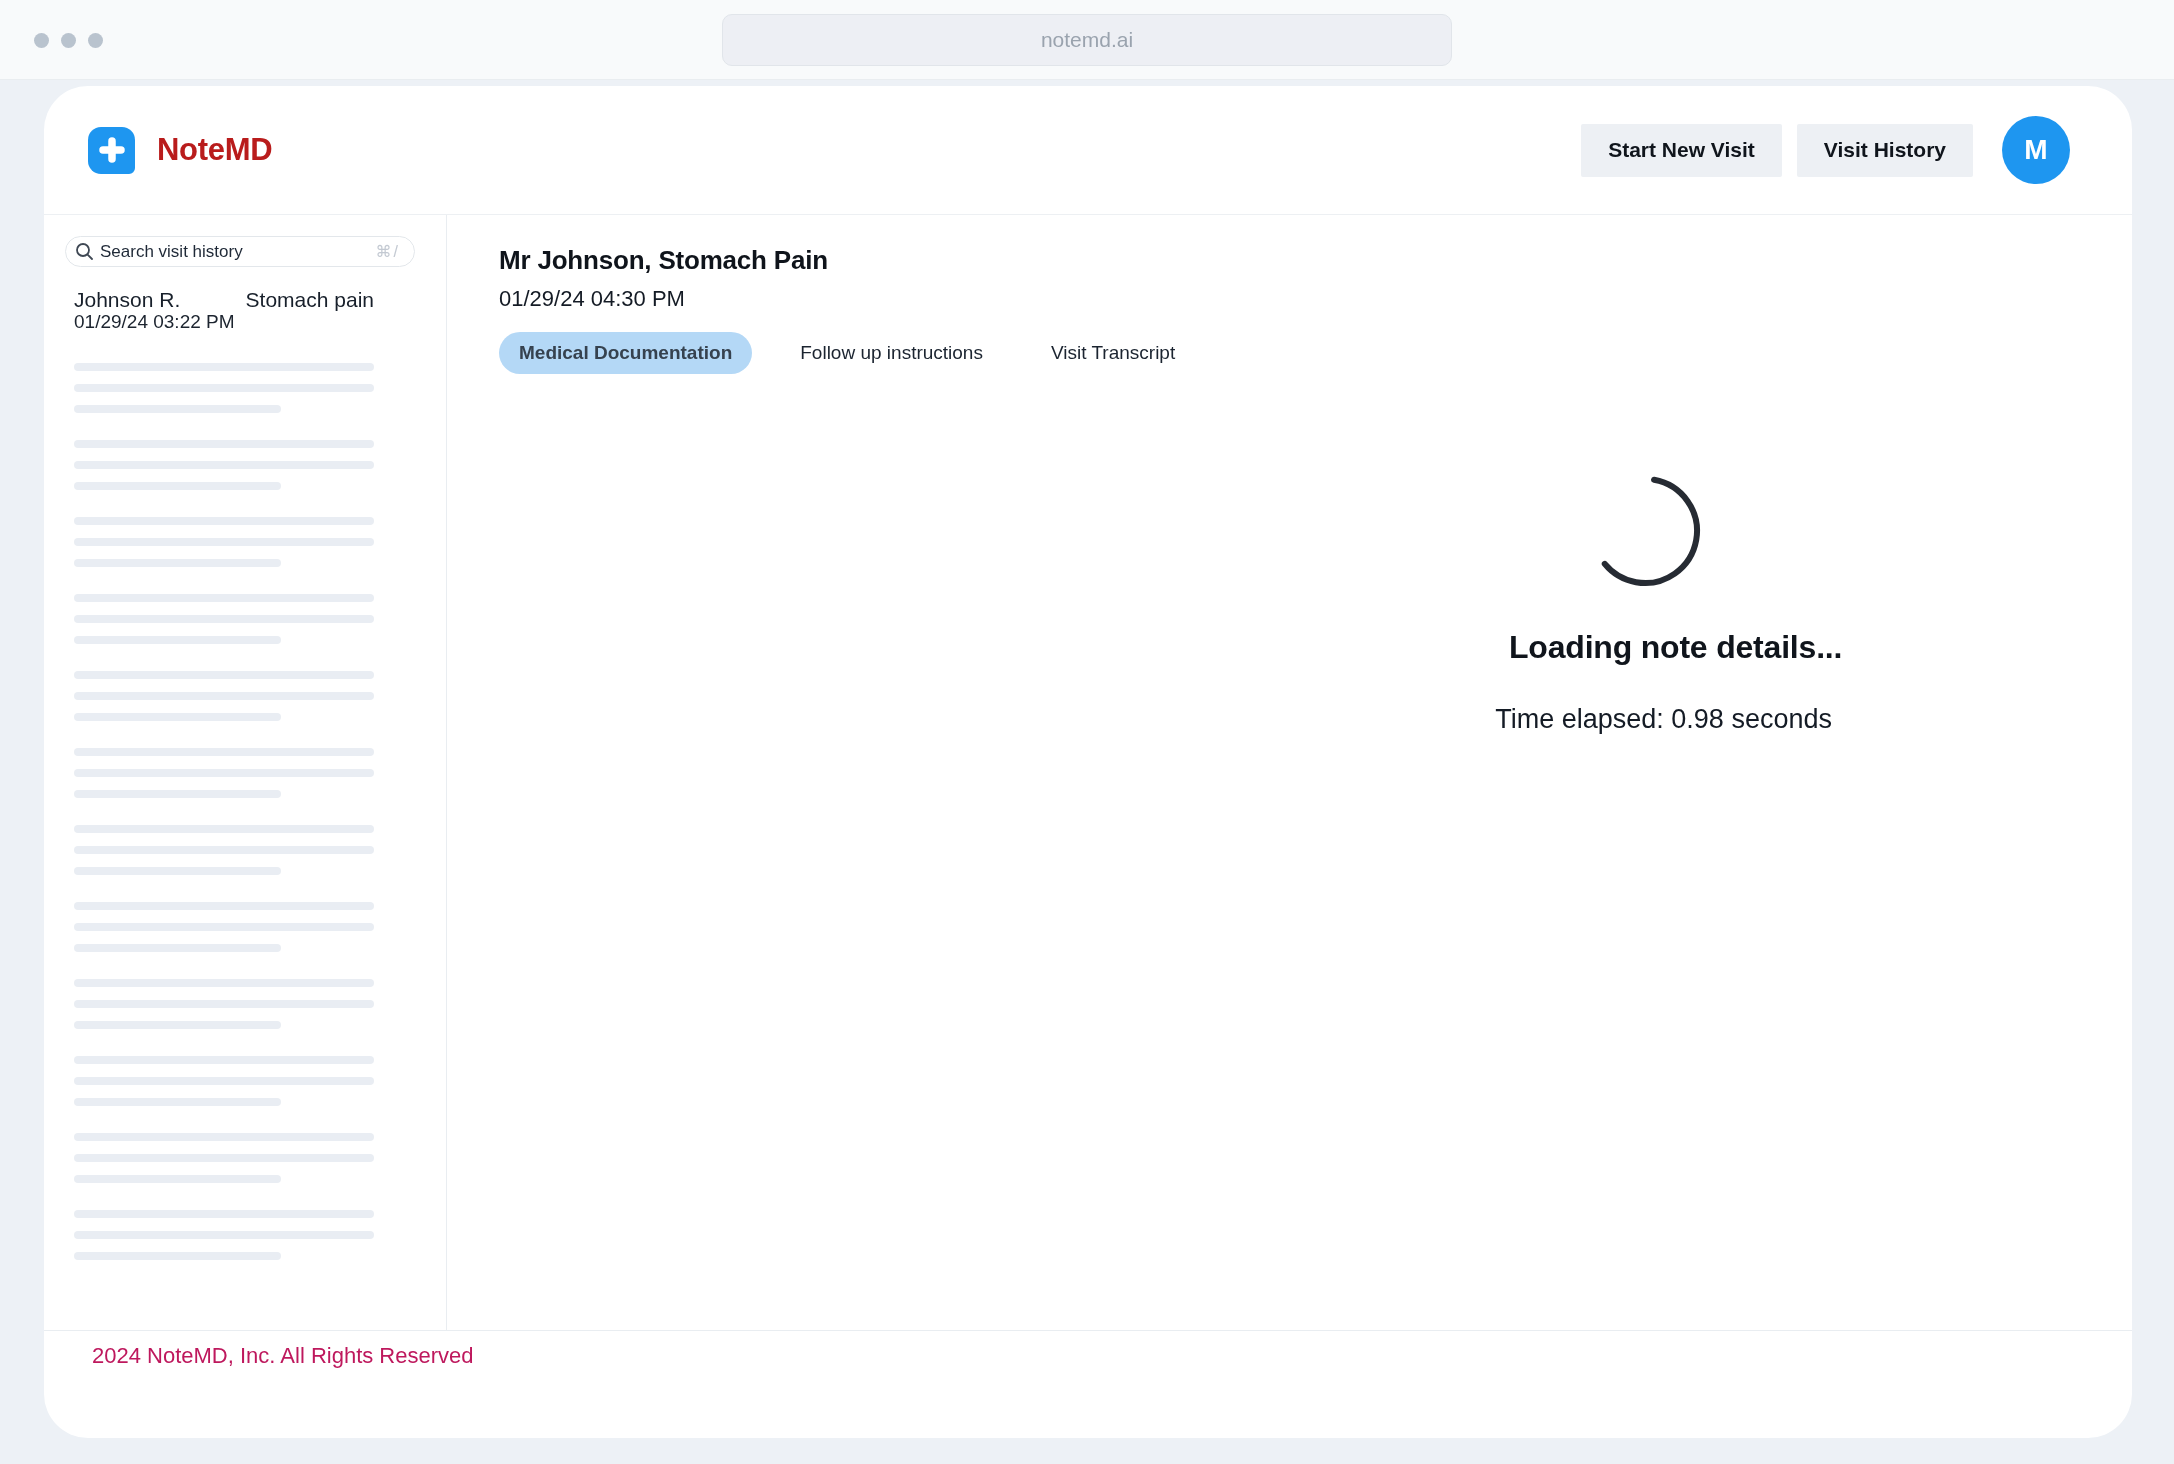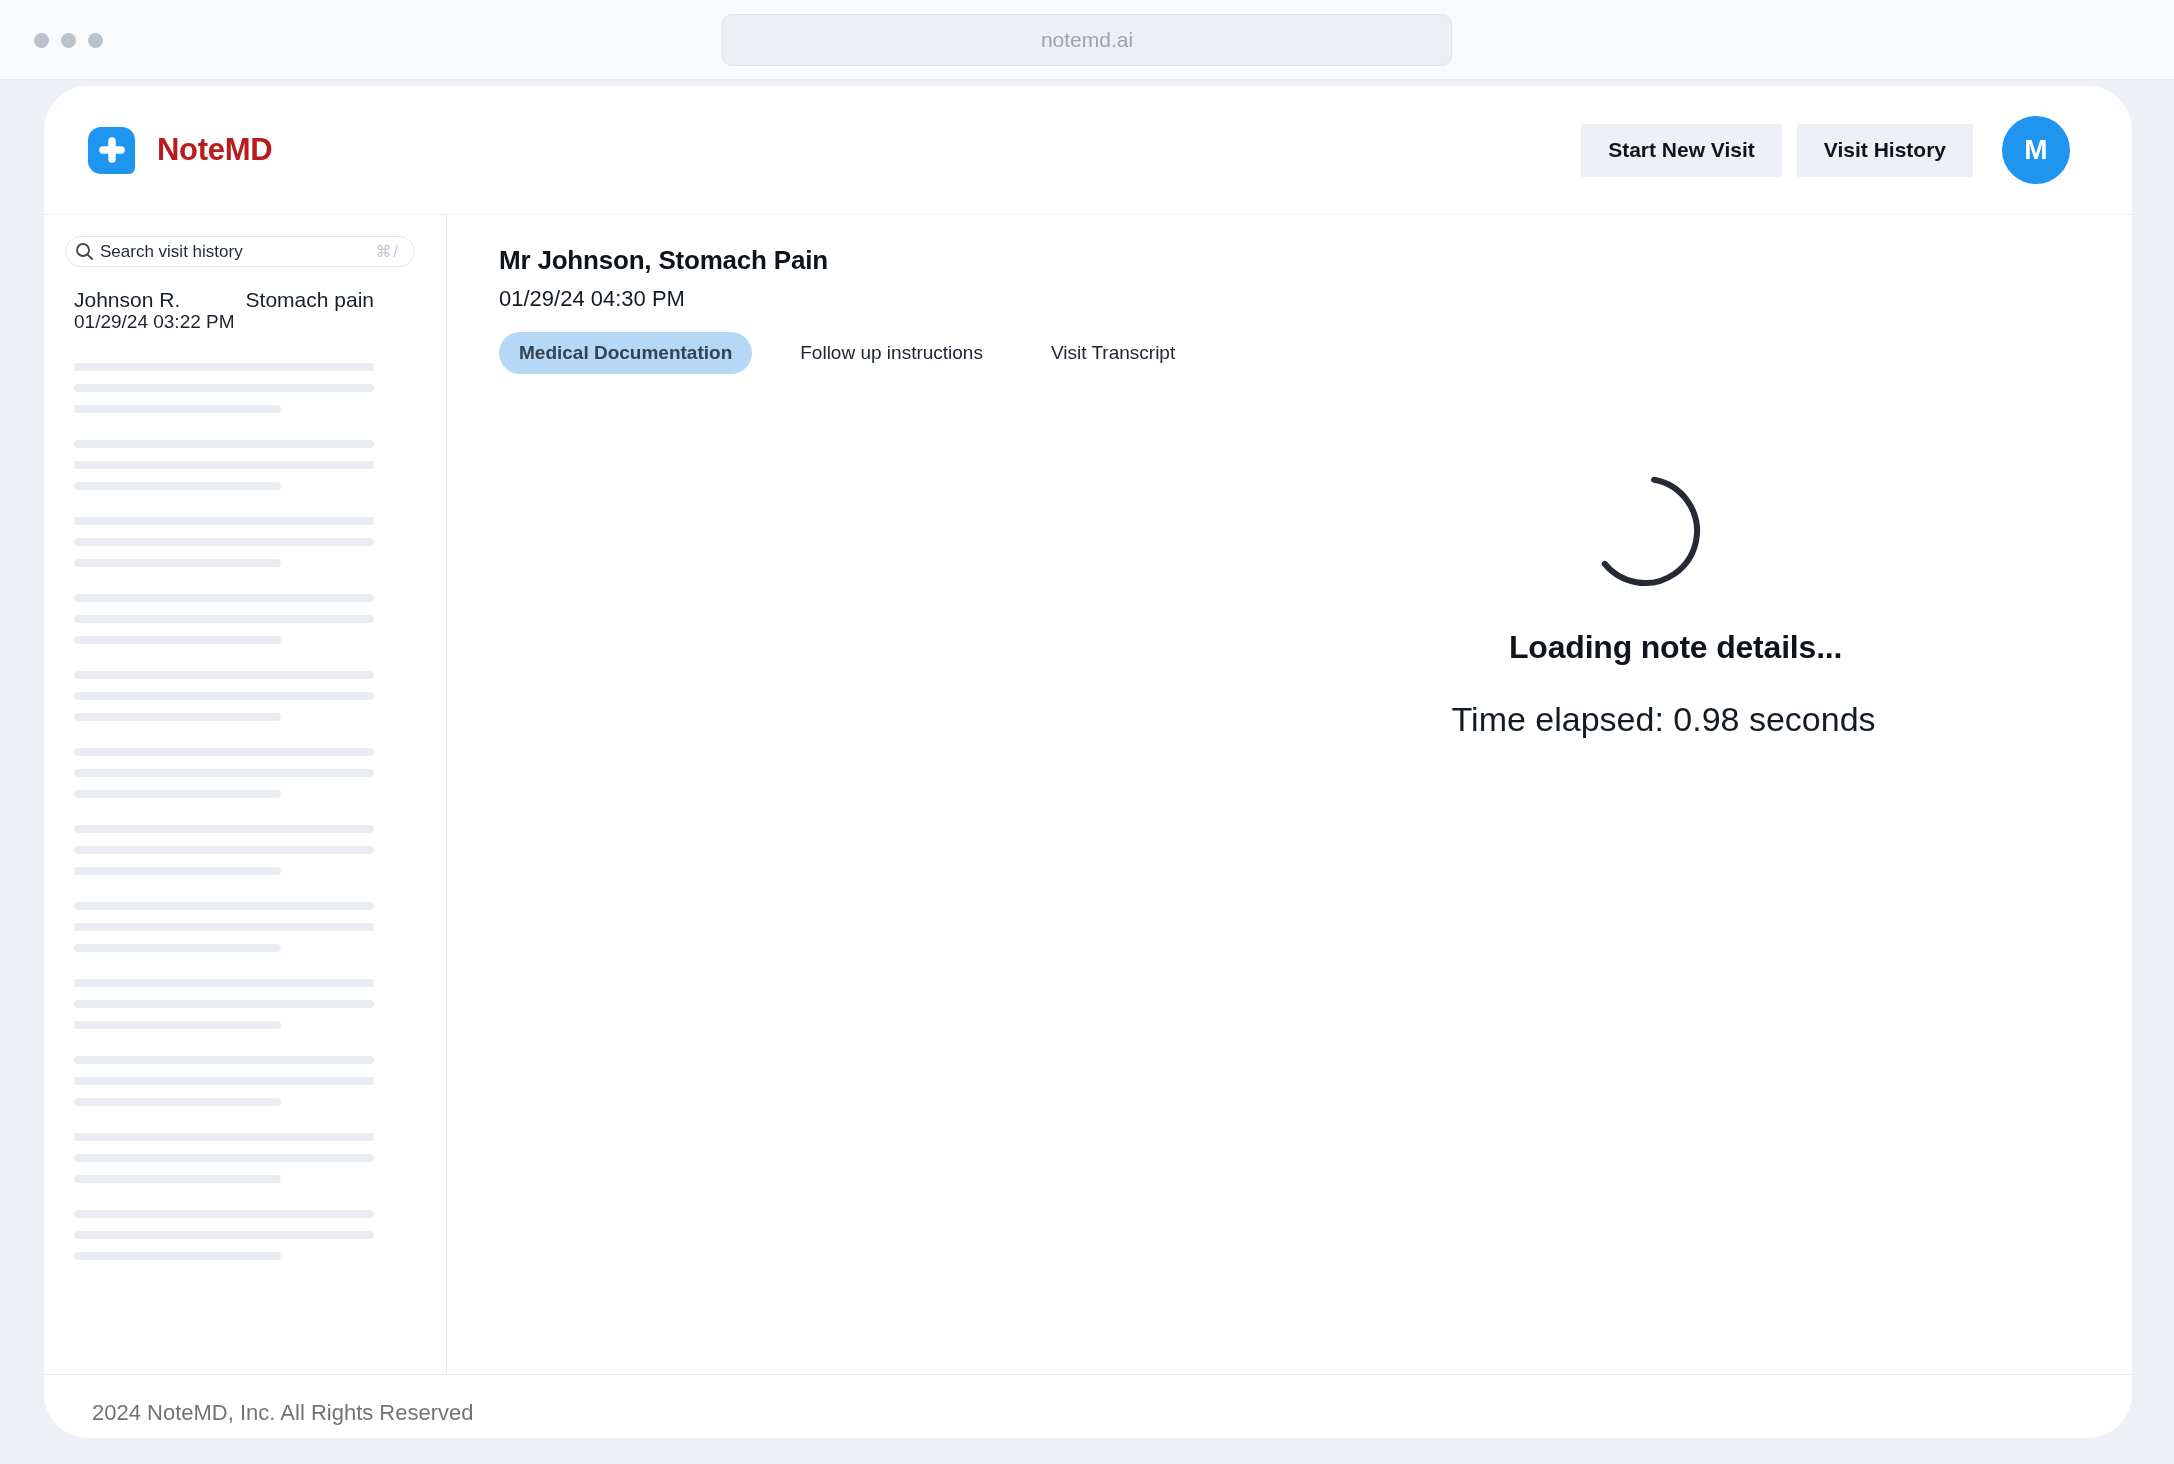--- a/index.html
+++ b/index.html
@@ -116,27 +116,27 @@
   .tab.active{background:var(--tab-active);color:#36424f;font-weight:600;}
   .main-divider{border-top:1px solid #e8ecf0;}
 
   .loading{
     flex:1;display:flex;flex-direction:column;align-items:center;
     padding-top:258px;
   }
   .spinner-wrap{position:relative;left:-19px;width:116px;height:116px;margin-bottom:40px;animation:spin 1.2s linear infinite;}
   @keyframes spin{to{transform:rotate(360deg);}}
   .loading-title{font-size:32px;font-weight:bold;color:#10151c;letter-spacing:-.2px;margin-bottom:36px;margin-left:24px;}
-  .loading-elapsed,.loading-note{font-size:34px;color:#141b25;line-height:35px;text-align:center;}
+  .loading-elapsed,.loading-note{font-size:27px;color:#141b25;line-height:35px;text-align:center;}
 
   
   .app-footer{
-    height:64px;flex:none;border-top:1px solid #e9edf1;
-    display:flex;align-items:center;padding:12px 0 0 48px;
-    font-size:22px;color:#737373;
+    height:108px;flex:none;border-top:1px solid #e9edf1;
+    display:flex;align-items:flex-start;padding:12px 0 0 48px;
+    font-size:22px;color:#be185d;
   }
 </style>
 </head>
 <body>
 
 <div class="browser-bar">
   <div class="dots">
     <span class="dot"></span>
     <span class="dot"></span>
     <span class="dot"></span>

